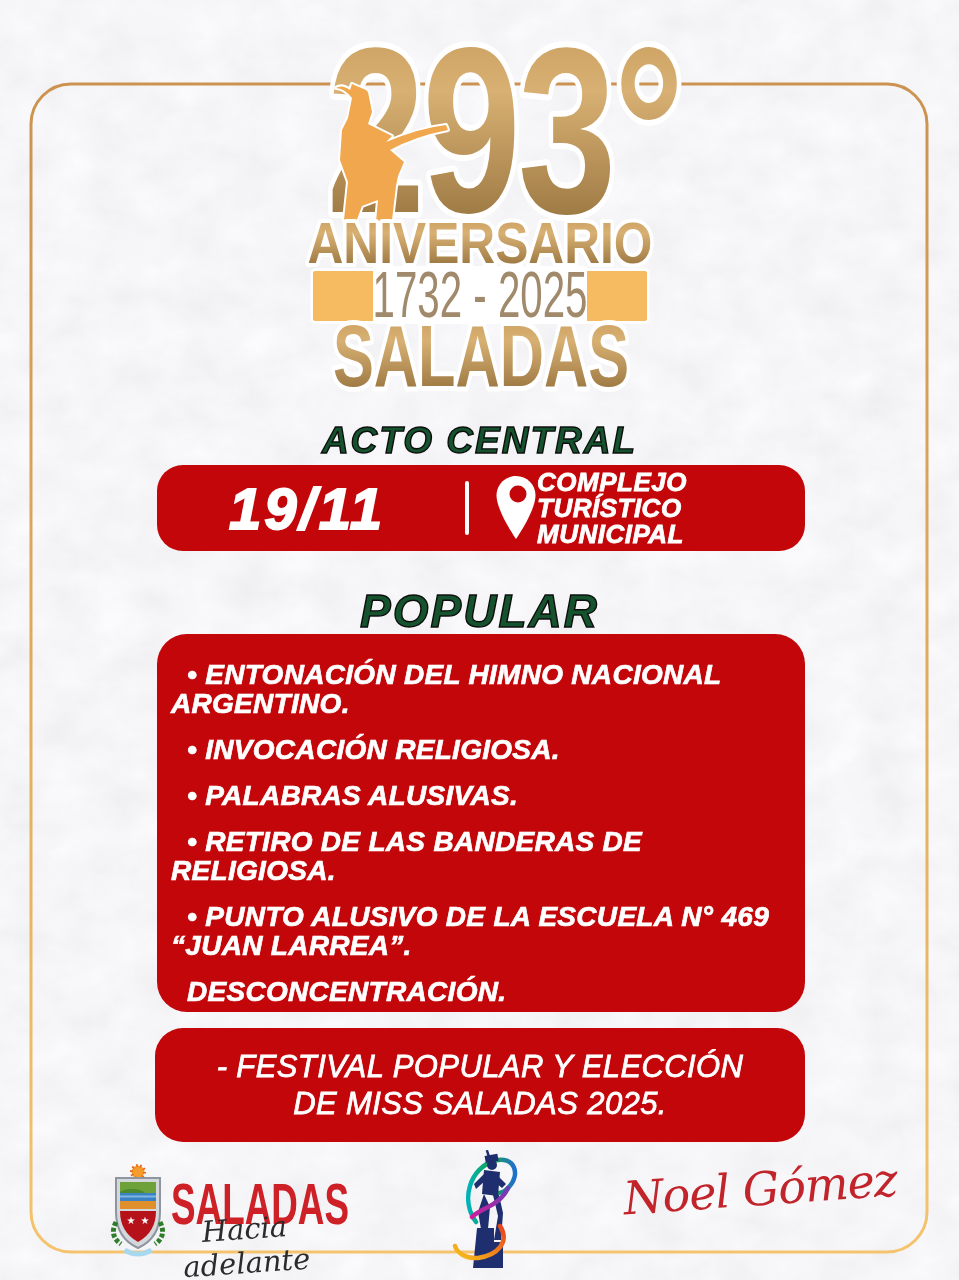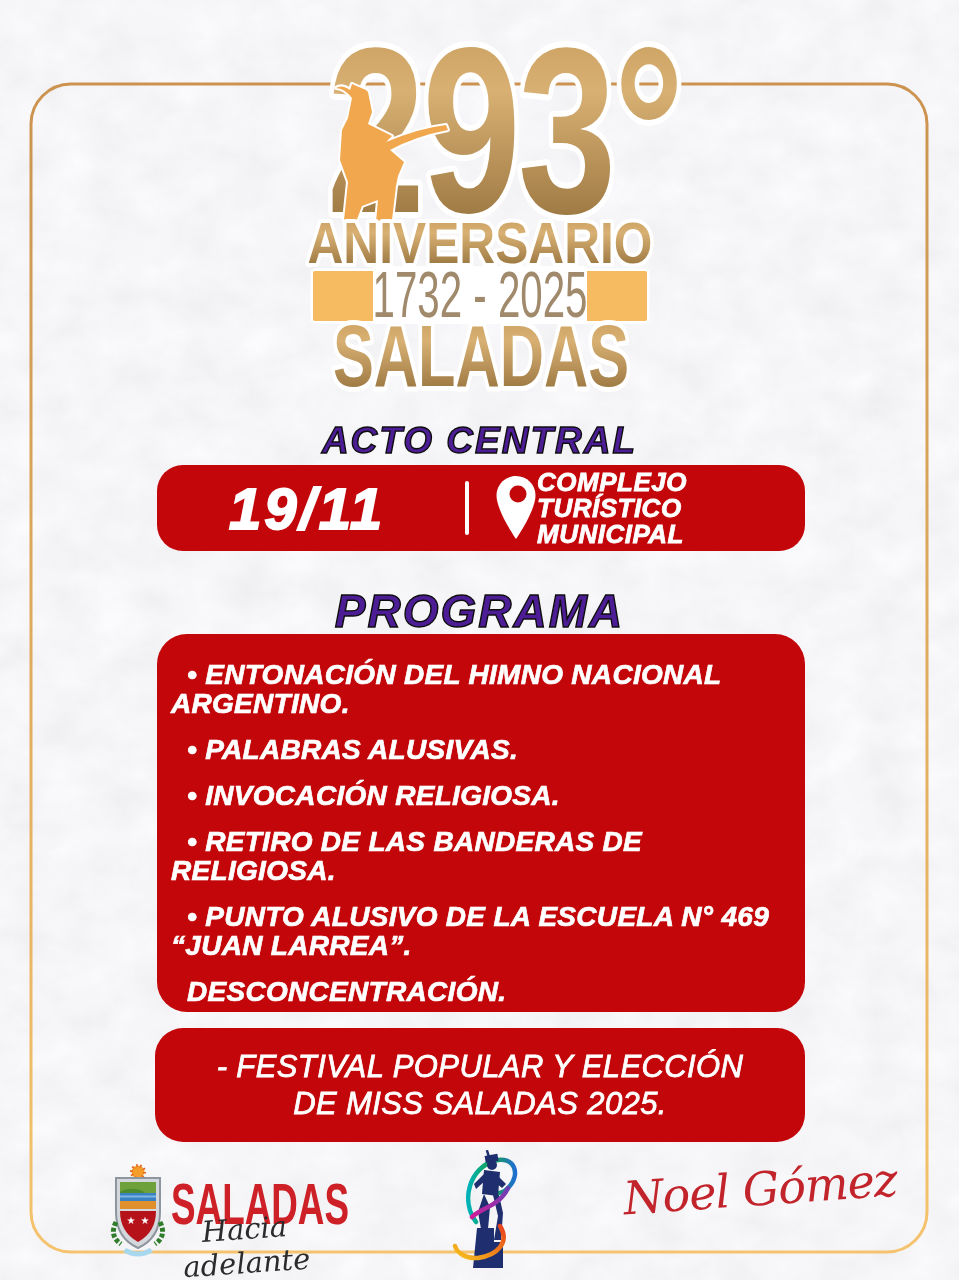--- a/index.html
+++ b/index.html
@@ -10,21 +10,21 @@
     overflow:hidden;
   }
   .poster { position:relative; width:959px; height:1280px; }
 
   .bg-svg { position:absolute; top:0; left:0; z-index:0; }
   .header-svg { position:absolute; top:0; left:0; z-index:2; }
 
   
   .heading-black {
     position:absolute; left:0; right:0; text-align:center;
-    font-style:italic; font-weight:bold; color:#4c1d95;
+    font-style:italic; font-weight:bold; color:#14532d;
     -webkit-text-stroke:1.4px #0d0d0d; letter-spacing:2px;
     z-index:3;
   }
   .acto { top:420px; font-size:37px; }
   .programa { top:584px; font-size:46px; }
 
   
   .banner {
     position:absolute; left:157px; top:465px; width:648px; height:86px;
     background:#c30609; border-radius:26px;
@@ -142,26 +142,26 @@
       <path d="M21,1 C10,1 1.5,9.5 1.5,20.5 C1.5,36 21,64 21,64 C21,64 40.5,36 40.5,20.5 C40.5,9.5 32,1 21,1 Z" fill="#ffffff"></path>
       <circle cx="23" cy="19" r="8.5" fill="#c30609"></circle>
     </svg>
     <div class="loc">
       <div>COMPLEJO</div>
       <div>TURÍSTICO</div>
       <div>MUNICIPAL</div>
     </div>
   </div>
 
-  <div class="heading-black programa">PROGRAMA</div>
+  <div class="heading-black programa">POPULAR</div>
 
   <div class="program-box">
     <p>• ENTONACIÓN DEL HIMNO NACIONAL ARGENTINO.</p>
+    <p>• INVOCACIÓN RELIGIOSA.</p>
     <p>• PALABRAS ALUSIVAS.</p>
-    <p>• INVOCACIÓN RELIGIOSA.</p>
     <p>• RETIRO DE LAS BANDERAS DE RELIGIOSA.</p>
     <p>• PUNTO ALUSIVO DE LA ESCUELA N° 469 “JUAN LARREA”.</p>
     <p>DESCONCENTRACIÓN.</p>
   </div>
 
   <div class="festival-box">
     <div>- FESTIVAL POPULAR Y ELECCIÓN</div>
     <div>DE MISS SALADAS 2025.</div>
   </div>
 

